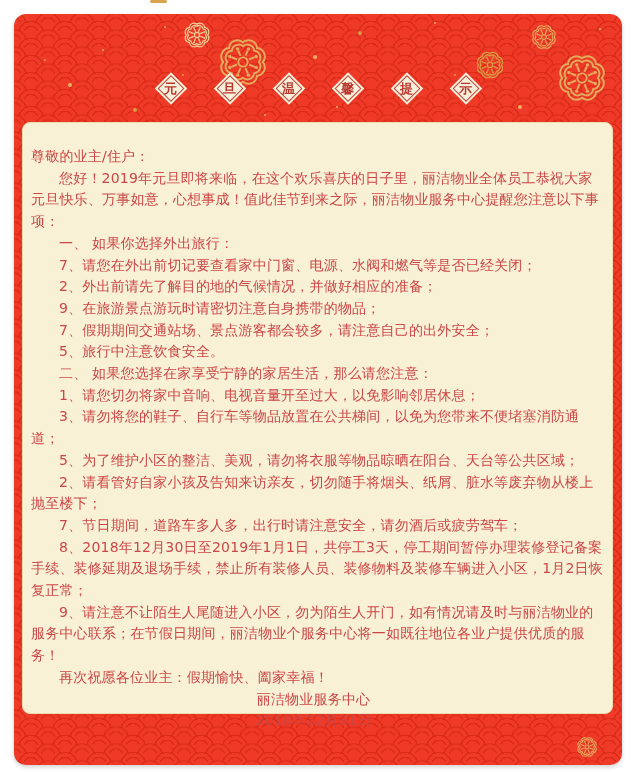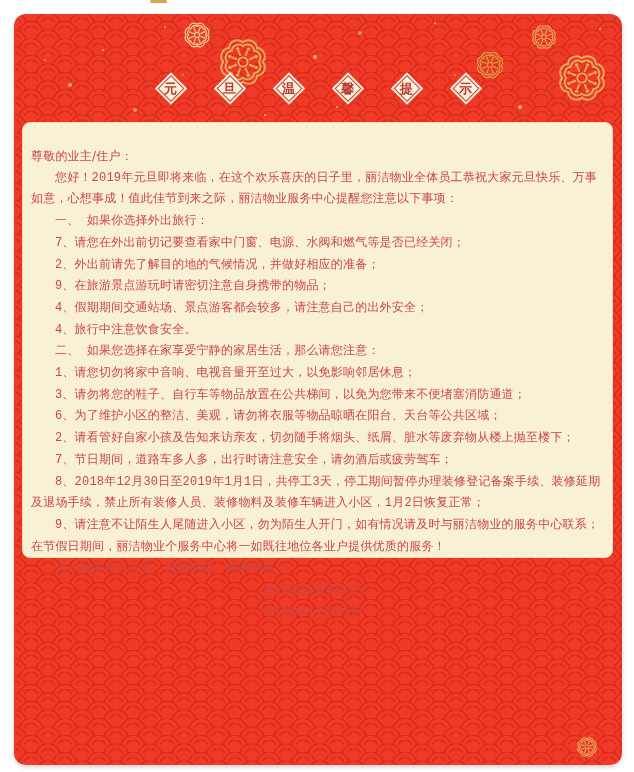--- a/index.html
+++ b/index.html
@@ -43,28 +43,28 @@
   .badge .dia::after{
     content:"";position:absolute;inset:2px;border:1.5px solid #c6413a;
   }
   .badge .ch{
     position:absolute;left:0;top:0;width:32px;height:32px;
     display:flex;align-items:center;justify-content:center;
     font-family:"DejaVu Serif","Liberation Serif",serif;
     font-size:13px;font-weight:bold;color:#b8362e;line-height:1;
   }
   .panel{
-    position:absolute;left:8px;top:108px;width:591px;height:436px;box-sizing:border-box;
+    position:absolute;left:8px;top:108px;width:591px;height:592px;box-sizing:border-box;
     background:#f8f1d6;border:1px solid #ecddb0;border-radius:8px;
     padding:23px 6px 10px 8px;
-    color:#cb4646;font-size:12px;line-height:21.7px;
+    color:#cb4646;font-size:14px;line-height:21.7px;
     letter-spacing:.2px;
   }
   .panel p{margin:0;}
-  .ind{text-indent:2em;font-family:Liberation Mono, monospace;}
+  .ind{text-indent:2em;}
   .closing{margin-top:23px;}
   .right{text-align:center;padding-right:10px;}
   .sig{margin-top:11px;}
 </style>
 </head>
 <body>
 
 <svg width="0" height="0" style="position:absolute" aria-hidden="true">
   <defs>
     <g id="blossom">
@@ -143,26 +143,26 @@
       </div>
   </div>
 
   <div class="panel">
     <p>尊敬的业主/住户：</p>
     <p class="ind">您好！2019年元旦即将来临，在这个欢乐喜庆的日子里，丽洁物业全体员工恭祝大家元旦快乐、万事如意，心想事成！值此佳节到来之际，丽洁物业服务中心提醒您注意以下事项：</p>
     <p class="ind">一、 如果你选择外出旅行：</p>
     <p class="ind">7、请您在外出前切记要查看家中门窗、电源、水阀和燃气等是否已经关闭；</p>
     <p class="ind">2、外出前请先了解目的地的气候情况，并做好相应的准备；</p>
     <p class="ind">9、在旅游景点游玩时请密切注意自身携带的物品；</p>
-    <p class="ind">4、假期期间交通站场、景点游客都会较多，请注意自己的出外安全；</p>
-    <p class="ind">4、旅行中注意饮食安全。</p>
+    <p class="ind">7、假期期间交通站场、景点游客都会较多，请注意自己的出外安全；</p>
+    <p class="ind">5、旅行中注意饮食安全。</p>
     <p class="ind">二、 如果您选择在家享受宁静的家居生活，那么请您注意：</p>
     <p class="ind">1、请您切勿将家中音响、电视音量开至过大，以免影响邻居休息；</p>
     <p class="ind">3、请勿将您的鞋子、自行车等物品放置在公共梯间，以免为您带来不便堵塞消防通道；</p>
-    <p class="ind">6、为了维护小区的整洁、美观，请勿将衣服等物品晾晒在阳台、天台等公共区域；</p>
+    <p class="ind">5、为了维护小区的整洁、美观，请勿将衣服等物品晾晒在阳台、天台等公共区域；</p>
     <p class="ind">2、请看管好自家小孩及告知来访亲友，切勿随手将烟头、纸屑、脏水等废弃物从楼上抛至楼下；</p>
     <p class="ind">7、节日期间，道路车多人多，出行时请注意安全，请勿酒后或疲劳驾车；</p>
     <p class="ind">8、2018年12月30日至2019年1月1日，共停工3天，停工期间暂停办理装修登记备案手续、装修延期及退场手续，禁止所有装修人员、装修物料及装修车辆进入小区，1月2日恢复正常；</p>
     <p class="ind">9、请注意不让陌生人尾随进入小区，勿为陌生人开门，如有情况请及时与丽洁物业的服务中心联系；在节假日期间，丽洁物业个服务中心将一如既往地位各业户提供优质的服务！</p>
     <p class="ind closing">再次祝愿各位业主：假期愉快、阖家幸福！</p>
     <p class="right sig">丽洁物业服务中心</p>
     <p class="right">2018年12月31日</p>
   </div>
 
 </div>

